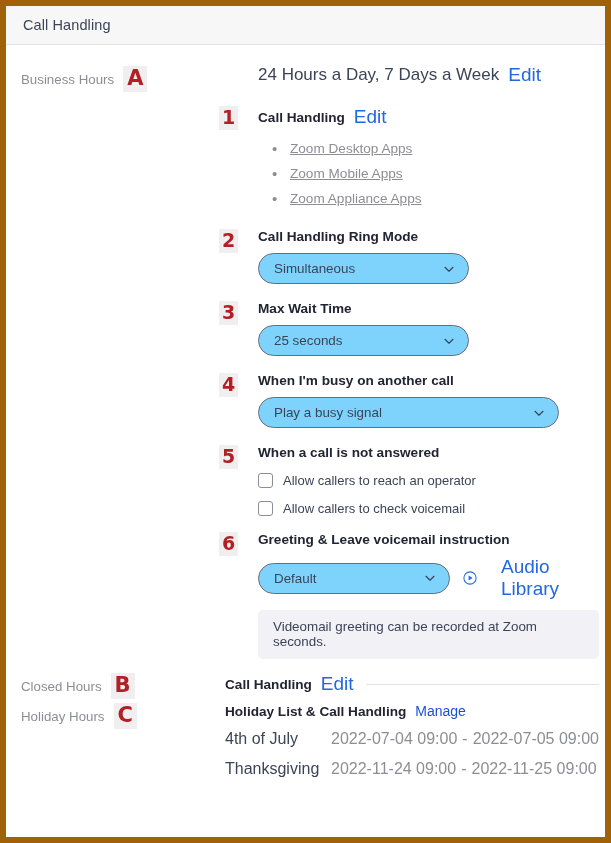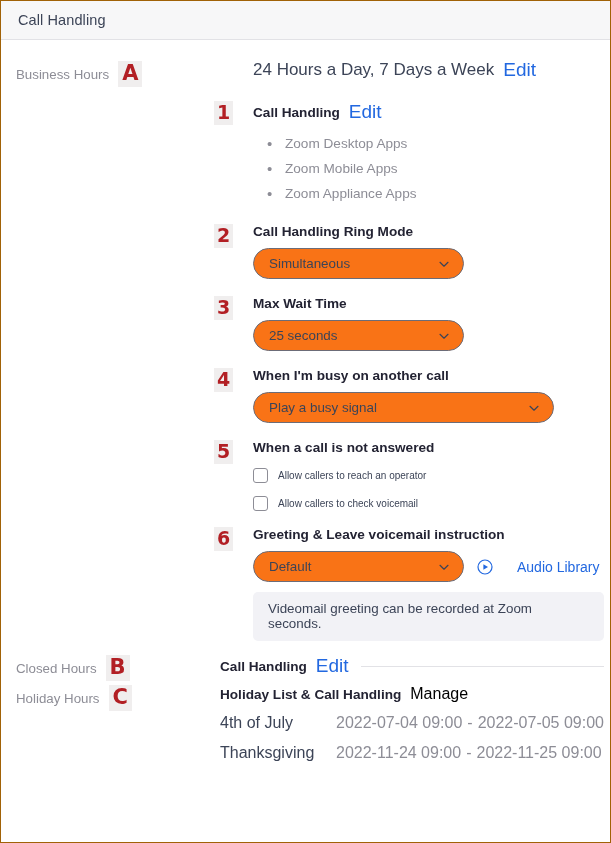--- a/index.html
+++ b/index.html
@@ -12,21 +12,21 @@
     background: #ffffff;
     font-family: "Liberation Sans", sans-serif;
     color: #232333;
     overflow: hidden;
   }
   .page {
     position: relative;
     width: 611px;
     height: 843px;
     box-sizing: border-box;
-    border: 1px solid #a16207;
+    border: 6px solid #a16207;
     background: #ffffff;
     overflow: hidden;
   }
   
   .titlebar {
     height: 39px;
     background: #f7f7f8;
     border-bottom: 1px solid #e2e2e6;
     display: flex;
     align-items: center;
@@ -96,22 +96,22 @@
     font-size: 13.6px;
     font-weight: bold;
     color: #232333;
   }
   .link {
     font-size: 19px;
     color: #2268e0;
     cursor: pointer;
   }
   .link-muted {
-    font-size: 16px;
-    color: #000000;
+    font-size: 14px;
+    color: #1d4ed8;
     cursor: pointer;
   }
   .inline-gap { margin-left: 9px; }
 
   
   .numblock {
     position: relative;
     padding-left: 39px;
     margin-top: 17px;
   }
@@ -122,40 +122,41 @@
     margin: 8px 0 0 0;
     padding: 0;
   }
   .bullets li {
     font-size: 13.6px;
     color: #8d8d96;
     padding-left: 32px;
     position: relative;
     height: 25px;
     line-height: 25px;
+    text-decoration: underline;
   }
   .bullets li::before {
     content: "•";
     position: absolute;
     left: 14px;
     color: #8d8d96;
     font-size: 15px;
   }
   
   .select {
     margin-top: 9px;
     height: 31px;
     box-sizing: border-box;
     border: 1px solid #6c6c78;
     border-radius: 17px;
     display: inline-flex;
     align-items: center;
     justify-content: space-between;
     padding: 0 13px 0 15px;
-    background: #f97316;
+    background: #7dd3fc;
     font-size: 13.4px;
     color: #3c4457;
     cursor: pointer;
     vertical-align: middle;
   }
   .select.w-small { width: 211px; }
   .select.w-large { width: 301px; }
   .chev {
     width: 12px; height: 12px;
     flex: 0 0 12px;
@@ -171,33 +172,33 @@
   }
   .checkbox {
     width: 15px; height: 15px;
     box-sizing: border-box;
     border: 1px solid #8d8d96;
     border-radius: 3px;
     background: #fff;
     flex: 0 0 15px;
   }
   .checkrow .lbl {
-    font-size: 10px;
+    font-size: 13px;
     color: #3c4457;
     margin-left: 10px;
   }
   
   .audio-wrap {
     display: flex;
     align-items: center;
     margin-left: 13px;
   }
   .play-icon { width: 16px; height: 16px; display:block; }
   .audio-label {
-    font-size: 14px;
+    font-size: 19px;
     color: #2268e0;
     margin-left: 24px;
     cursor: pointer;
   }
   
   .infobox {
     margin-top: 10px;
     background: #f2f2f6;
     border-radius: 5px;
     padding: 9px 15px 10px 15px;

